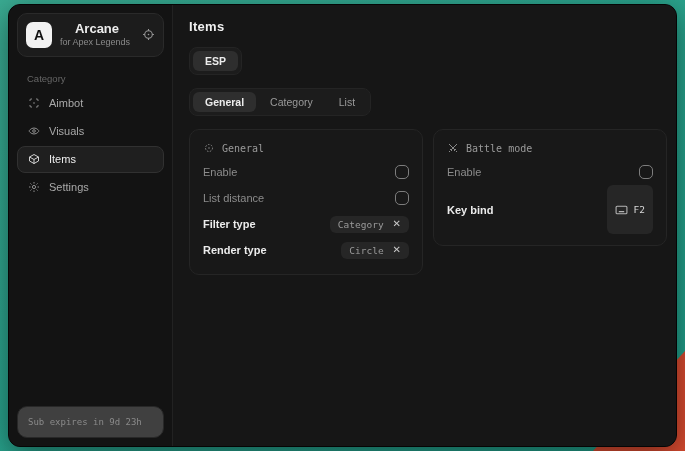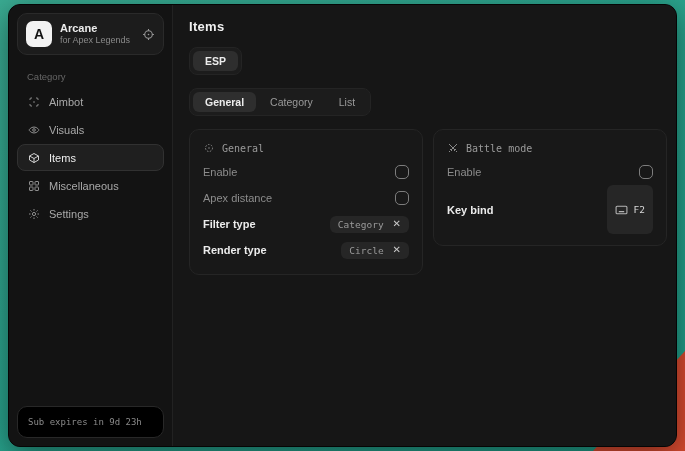--- a/index.html
+++ b/index.html
@@ -12,32 +12,32 @@
     box-shadow:0 8px 30px rgba(0,0,0,.45); }
 
   
   .sidebar { width:164px; flex:0 0 164px; background:#131313; border-right:1px solid #222;
     display:flex; flex-direction:column; padding:8px; }
   .brand-card { display:flex; align-items:center; gap:8px; background:#1c1c1c;
     border:1px solid #2a2a2a; border-radius:10px; padding:7px 8px; }
   .logo { width:26px; height:26px; background:#f2f2f2; border-radius:7px; color:#111;
     font-weight:bold; font-size:14px; display:flex; align-items:center; justify-content:center; }
   .brand-text { flex:1; line-height:1.25; }
-  .brand-name { font-size:11px; font-weight:700; color:#ececec; }
+  .brand-name { font-size:13px; font-weight:700; color:#ececec;text-align:center; }
   .brand-sub { font-size:9px; color:#8a8a8a; }
   .brand-target { color:#9a9a9a; display:flex; }
   .section-label { font-size:9.5px; color:#666; margin:16px 0 6px 10px; }
   .nav { display:flex; flex-direction:column; gap:1px; }
   .nav-item { display:flex; align-items:center; gap:9px; height:27px; padding:0 10px;
     border-radius:8px; color:#a9a9a9; font-size:11px; border:1px solid transparent; cursor:default; }
   .nav-item .ni-icon { display:flex; color:#8f8f8f; }
   .nav-item.active { background:#1f1f1f; border-color:#313131; color:#ededed; }
   .nav-item.active .ni-icon { color:#d0d0d0; }
   .sb-spacer { flex:1; }
-  .footer-card { border:1px solid #282828; background:#000000; border-radius:10px;
+  .footer-card { border:1px solid #282828; background:#404040; border-radius:10px;
     padding:8px 10px; font-family:"DejaVu Sans Mono",monospace; line-height:1.6; }
   .footer-line1 { font-size:9px; color:#8a8a8a; }
   .footer-line2 { font-size:9px; color:#cfcfcf; }
 
   
   .main { flex:1; background:#161616; padding:14px 16px; display:flex; flex-direction:column; }
   .page-title { font-size:13px; font-weight:700; color:#f0f0f0; letter-spacing:.3px; }
   .tab-group { display:inline-flex; align-self:flex-start; background:#1c1c1c; border:1px solid #242424;
     border-radius:8px; padding:3px; gap:2px; margin-top:13px; }
   .tab { font-size:10.5px; color:#9a9a9a; padding:4px 12px; border-radius:6px; cursor:default; }
@@ -114,31 +114,20 @@
           <svg width="12" height="12" viewBox="0 0 24 24" fill="none" stroke="currentColor" stroke-width="2">
             <path d="M21 8l-9-5-9 5v8l9 5 9-5V8z"></path>
               <path d="M3 8l9 5 9-5M12 13v9"></path>
           </svg>
         </span>
         <span>Items</span>
       </div>
       <div class="nav-item">
         <span class="ni-icon">
           <svg width="12" height="12" viewBox="0 0 24 24" fill="none" stroke="currentColor" stroke-width="2">
-            <rect x="3" y="3" width="7" height="7" rx="1"></rect>
-              <rect x="14" y="3" width="7" height="7" rx="1"></rect>
-            <rect x="3" y="14" width="7" height="7" rx="1"></rect>
-              <rect x="14" y="14" width="7" height="7" rx="1"></rect>
-          </svg>
-        </span>
-        <span>Miscellaneous</span>
-      </div>
-      <div class="nav-item">
-        <span class="ni-icon">
-          <svg width="12" height="12" viewBox="0 0 24 24" fill="none" stroke="currentColor" stroke-width="2">
             <circle cx="12" cy="12" r="3.2"></circle>
             <path d="M12 2v3M12 19v3M2 12h3M19 12h3M4.9 4.9l2.1 2.1M17 17l2.1 2.1M19.1 4.9L17 7M7 17l-2.1 2.1"></path>
           </svg>
         </span>
         <span>Settings</span>
       </div>
     </div>
 
     <div class="sb-spacer"></div>
 
@@ -172,21 +161,21 @@
             </svg>
           </span>
           <span>General</span>
         </div>
 
         <div class="row">
           <span class="row-label dim">Enable</span>
           <span class="checkbox"></span>
         </div>
         <div class="row">
-          <span class="row-label dim">Apex distance</span>
+          <span class="row-label dim">List distance</span>
           <span class="checkbox"></span>
         </div>
         <div class="row">
           <span class="row-label bright">Filter type</span>
           <span class="select-wrap">
             <span class="select-value">Category</span>
             <span class="clear-x">✕</span>
           </span>
         </div>
         <div class="row">

